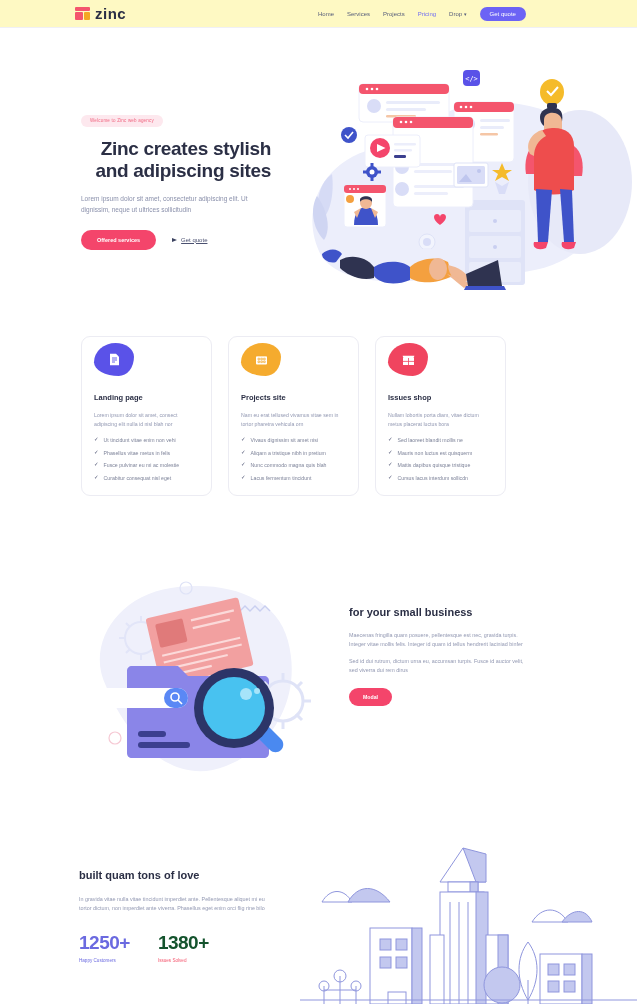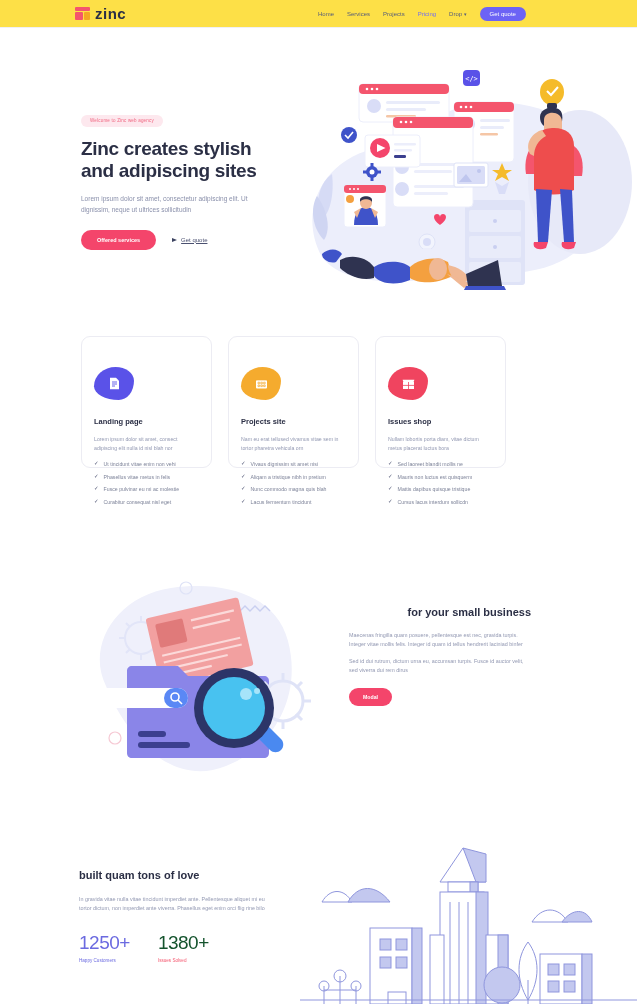--- a/index.html
+++ b/index.html
@@ -10,21 +10,21 @@
     color: #3d4461;
     overflow: hidden;
   }
   .page { position: relative; width: 637px; height: 1004px; background: #fff; }
 
   
   .header {
     position: absolute; top: 0; left: 0; width: 637px; height: 28px;
     display: flex; align-items: center;
     border-bottom: 1px solid #f0f0f5;
-    background: #fde047;
+    background: #fef9c3;
   }
   .brand { position: absolute; left: 75px; display: flex; align-items: center; gap: 5px; }
   .brand-mark { width: 15px; height: 13px; position: relative; }
   .bm-a { position: absolute; left:0; top:0; width:15px; height:4px; background:#f4556d; border-radius:1px;}
   .bm-b { position: absolute; left:0; top:5px; width:8px; height:8px; background:#f4556d; border-radius:1px;}
   .bm-c { position: absolute; left:9px; top:5px; width:6px; height:8px; background:#f5a623; border-radius:1px;}
   .brand-name { font-size: 15px; font-weight: 600; letter-spacing: .5px; color: #2b2f45; }
 
   .nav { position: absolute; left: 318px; display: flex; align-items: center; gap: 13px; }
   .nav-item { font-size: 6px; color: #555c7a; text-decoration: none; white-space: nowrap; }
@@ -37,67 +37,67 @@
 
   
   .hero { position: absolute; top: 100px; left: 0; width: 637px; height: 200px; }
   .hero-copy { position: absolute; left: 81px; top: 8px; width: 190px; }
   .badge {
     display: inline-block; background: #fde8ee; color: #f0657f;
     font-size: 4.5px; padding: 3.5px 9px; border-radius: 8px; letter-spacing:.2px;
   }
   .hero-title {
     margin-top: 11px; font-size: 19px; line-height: 22px;
-    font-weight: 700; color: #2b2f45; letter-spacing: -.3px;
+    font-weight: 700; color: #2b2f45; letter-spacing: -.3px; text-align: right;
   }
   .hero-sub { margin-top: 11px; font-size: 6.5px; line-height: 11px; color: #8a90ab; width: 172px; }
   .hero-cta { margin-top: 15px; display: flex; align-items: center; gap: 16px; }
   .btn-primary {
     background: #f4456b; color:#fff; border:none; border-radius: 12px;
     font-size: 5.5px; padding: 7px 16px; font-weight: 600; white-space:nowrap;
   }
   .link-quote { display:flex; align-items:center; gap:4px; font-size:6px; color:#4a5070; text-decoration:underline; }
   .plane { width:0;height:0;border-left:5px solid #3d4461;border-top:2.5px solid transparent;border-bottom:2.5px solid transparent;}
 
   .hero-art { position: absolute; left: 262px; top: -38px; width: 375px; height: 240px; }
 
   
   .cards { position: absolute; top: 336px; left: 81px; display:flex; gap: 16px; }
   .card {
-    width: 131px; height: 132px; background:#fff;
-    border: 1px solid #ececf3; border-radius: 9px; padding: 30px 12px;
+    width: 131px; height: 160px; background:#fff;
+    border: 1px solid #ececf3; border-radius: 9px; padding: 6px 12px;
   }
   .blob { width: 40px; height: 33px; position: relative; display:flex;align-items:center;justify-content:center; }
   .blob .shape {
     position:absolute; inset:0;
     border-radius: 54% 46% 38% 62% / 58% 42% 58% 42%;
   }
   .blob .glyph { position: relative; color:#fff; }
   .card-title { margin-top: 17px; font-size: 7.5px; font-weight:700; color:#2b2f45; }
   .card-text { margin-top: 9px; font-size: 5.2px; line-height: 8.5px; color:#9298b2; }
   .feat { margin-top: 9px; display:flex; flex-direction:column; gap:6.5px; }
   .feat li { list-style:none; display:flex; align-items:flex-start; gap:5px; font-size:5.2px; color:#7d8399; }
   .tick { color:#4a5070; font-size:5.5px; line-height:1; }
 
   
   .solution-art { position:absolute; left:76px; top:566px; width:250px; height:230px; }
   .solution-copy { position:absolute; left:349px; top:605px; width:182px; }
   .sol-t1 { font-size:11px; color:#4d5374; line-height:15px; }
-  .sol-t2 { font-size:11px; font-weight:700; color:#2b2f45; line-height:15px;text-align:right; }
+  .sol-t2 { font-size:11px; font-weight:700; color:#2b2f45; line-height:15px; }
   .sol-p { margin-top:11px; font-size:5.4px; line-height:8.6px; color:#9298b2; }
   .sol-p2 { margin-top:9px; font-size:5.4px; line-height:8.6px; color:#9298b2; }
   .btn-modal { margin-top:14px; background:#f4456b;color:#fff;border:none;border-radius:10px;font-size:5.2px;padding:6px 14px;font-weight:600; }
 
   
   .aw-copy { position:absolute; left:79px; top:868px; width:200px; }
   .aw-t1 { font-size:11px; color:#4d5374; line-height:15px; }
   .aw-t2 { font-size:11px; font-weight:700; color:#2b2f45; line-height:15px; }
   .aw-p { margin-top:12px; font-size:5.4px; line-height:8.6px; color:#9298b2; width:190px;}
   .stats { margin-top:20px; display:flex; gap:28px; }
-  .stat-num { font-size:19px; font-weight:400; letter-spacing:-.5px; }
+  .stat-num { font-size:19px; font-weight:700; letter-spacing:-.5px; }
   .stat-lbl { font-size:4.6px; margin-top:4px; }
   .city { position:absolute; left:300px; top:840px; width:337px; height:164px; }
 </style>
 </head>
 <body>
 
 <div class="page">
 
   <div class="header">
     <div class="brand">

